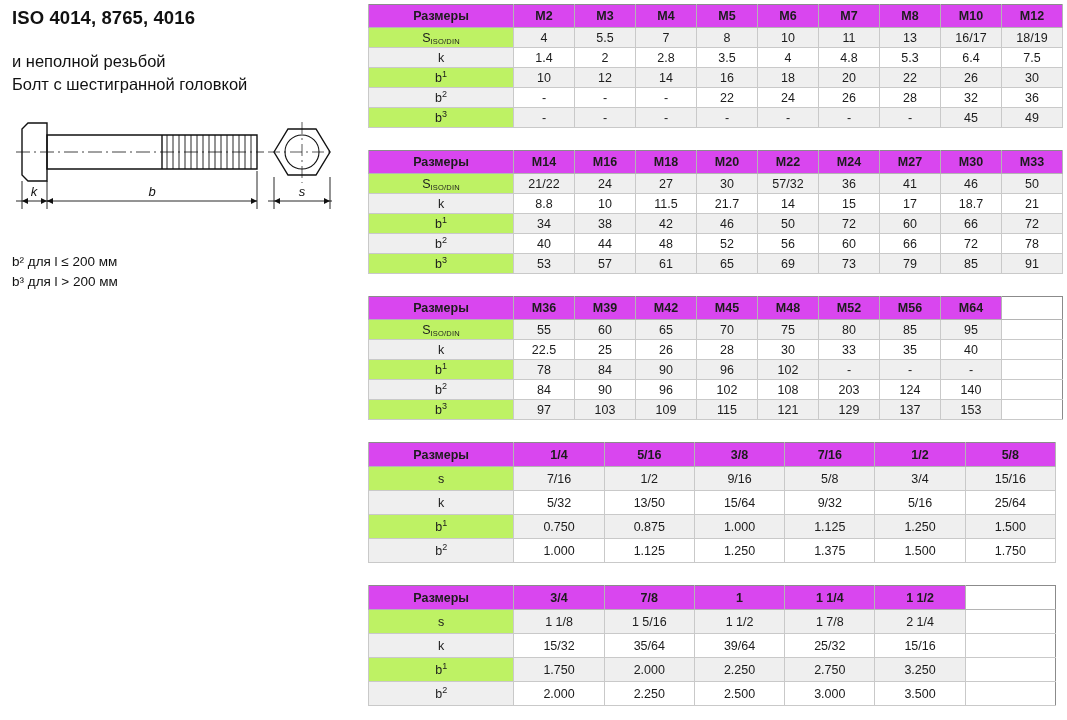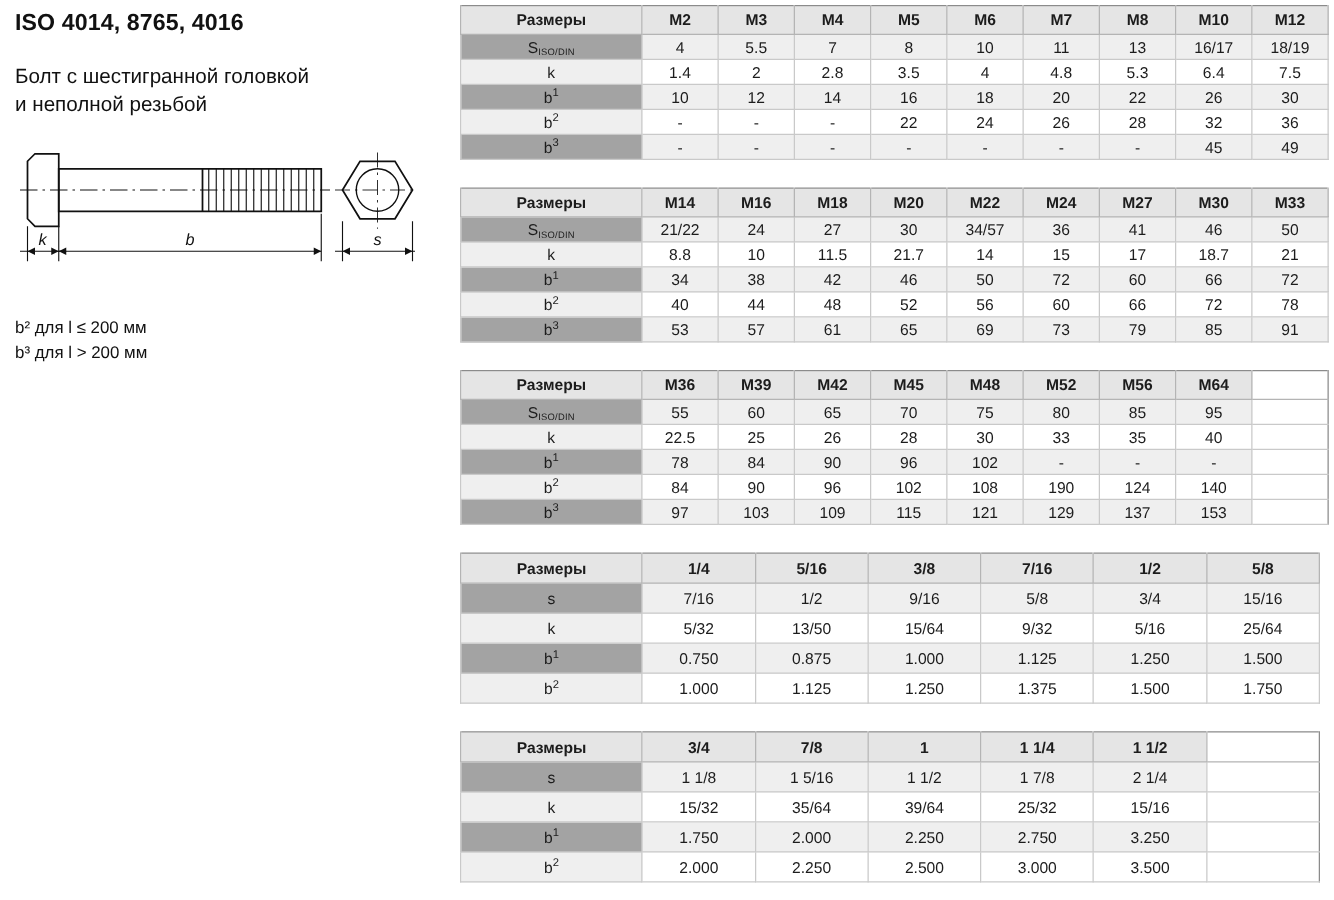--- a/index.html
+++ b/index.html
@@ -71,48 +71,48 @@
   td, th {
     border: 1px solid #c9c9c9;
     text-align: center;
     font-size: 12.5px;
     height: 19px;
     padding: 0;
     font-weight: normal;
     color: #1c1c1c;
   }
   thead th {
-    background: #e5e5e5;
+    background: #d946ef;
     font-weight: bold;
     font-size: 12.5px;
     height: 22px;
     border: 1px solid #b4b4b4;
     border-top: none;
   }
   tbody tr.alt td { background: #efefef; }
   tbody tr td { background: #ffffff; }
   tbody td.label { background: #efefef; }
-  tbody tr.alt td.label { background: #a3a3a3; }
+  tbody tr.alt td.label { background: #bef264; }
   tbody td.label { font-size: 12.5px; }
   .t-imp td, .t-imp th { height: 23px; }
   .t-imp tbody td { font-size: 12.5px; }
   .empty { background: #ffffff !important; border-right: 1px solid #8b8b8b; }
 </style>
 </head>
 <body>
 
 <div class="page">
 
   <div class="left">
     <div class="title">
       <div>ISO 4014, 8765, 4016</div>
     </div>
     <div class="subtitle">
+      <div>и неполной резьбой</div>
       <div>Болт с шестигранной головкой</div>
-      <div>и неполной резьбой</div>
     </div>
 
     <div class="drawing">
       <svg width="320" height="105" viewBox="0 0 320 105" xmlns="http://www.w3.org/2000/svg">
 
         <g fill="none" stroke="#111" stroke-width="1.4">
           <path d="M10 12 L10 58 L16 64 L35 64 L35 6 L16 6 Z"></path>
 
           <path d="M35 18 L245 18 L245 52 L35 52 Z"></path>
 
@@ -294,21 +294,21 @@
             <th>M33</th>
           </tr>
         </thead>
         <tbody>
           <tr class="alt">
             <td class="label">S<sub class="sd">ISO/DIN</sub></td>
             <td>21/22</td>
             <td>24</td>
             <td>27</td>
             <td>30</td>
-            <td>34/57</td>
+            <td>57/32</td>
             <td>36</td>
             <td>41</td>
             <td>46</td>
             <td>50</td>
           </tr>
           <tr>
             <td class="label">k</td>
             <td>8.8</td>
             <td>10</td>
             <td>11.5</td>
@@ -421,21 +421,21 @@
             <td>-</td>
             <td class="empty"></td>
           </tr>
           <tr>
             <td class="label">b<sup>2</sup></td>
             <td>84</td>
             <td>90</td>
             <td>96</td>
             <td>102</td>
             <td>108</td>
-            <td>190</td>
+            <td>203</td>
             <td>124</td>
             <td>140</td>
             <td class="empty"></td>
           </tr>
           <tr class="alt">
             <td class="label">b<sup>3</sup></td>
             <td>97</td>
             <td>103</td>
             <td>109</td>
             <td>115</td>

